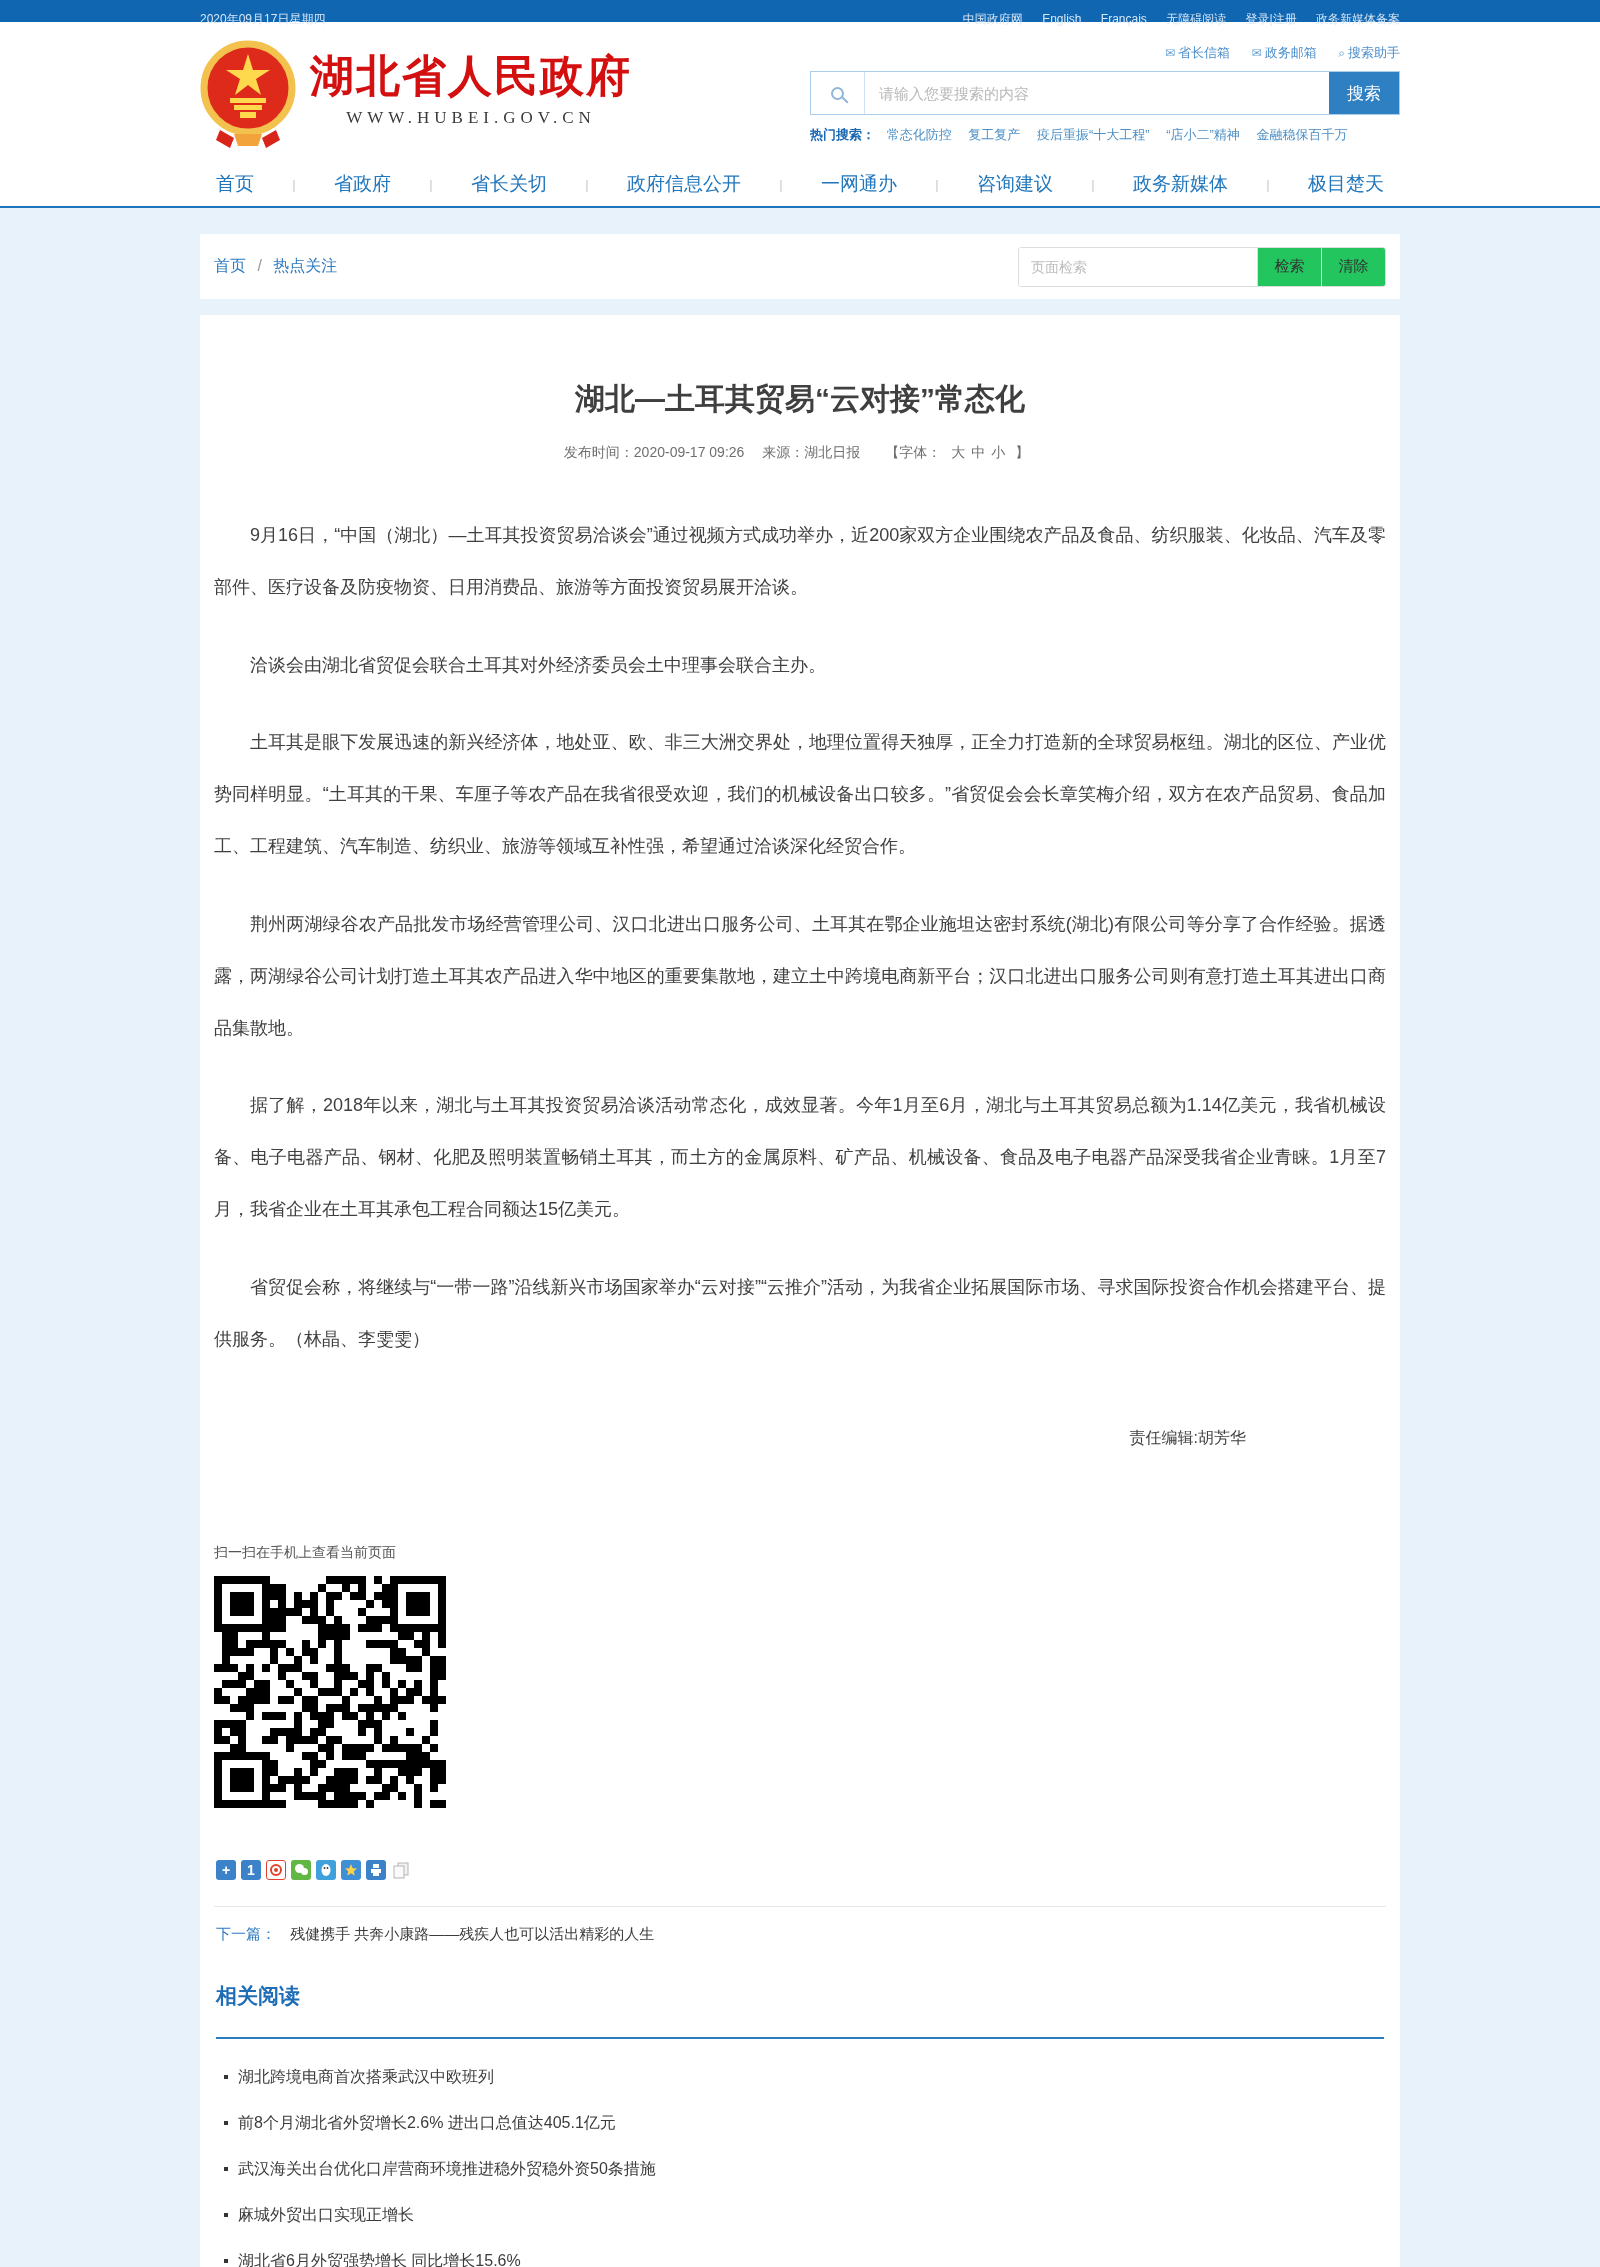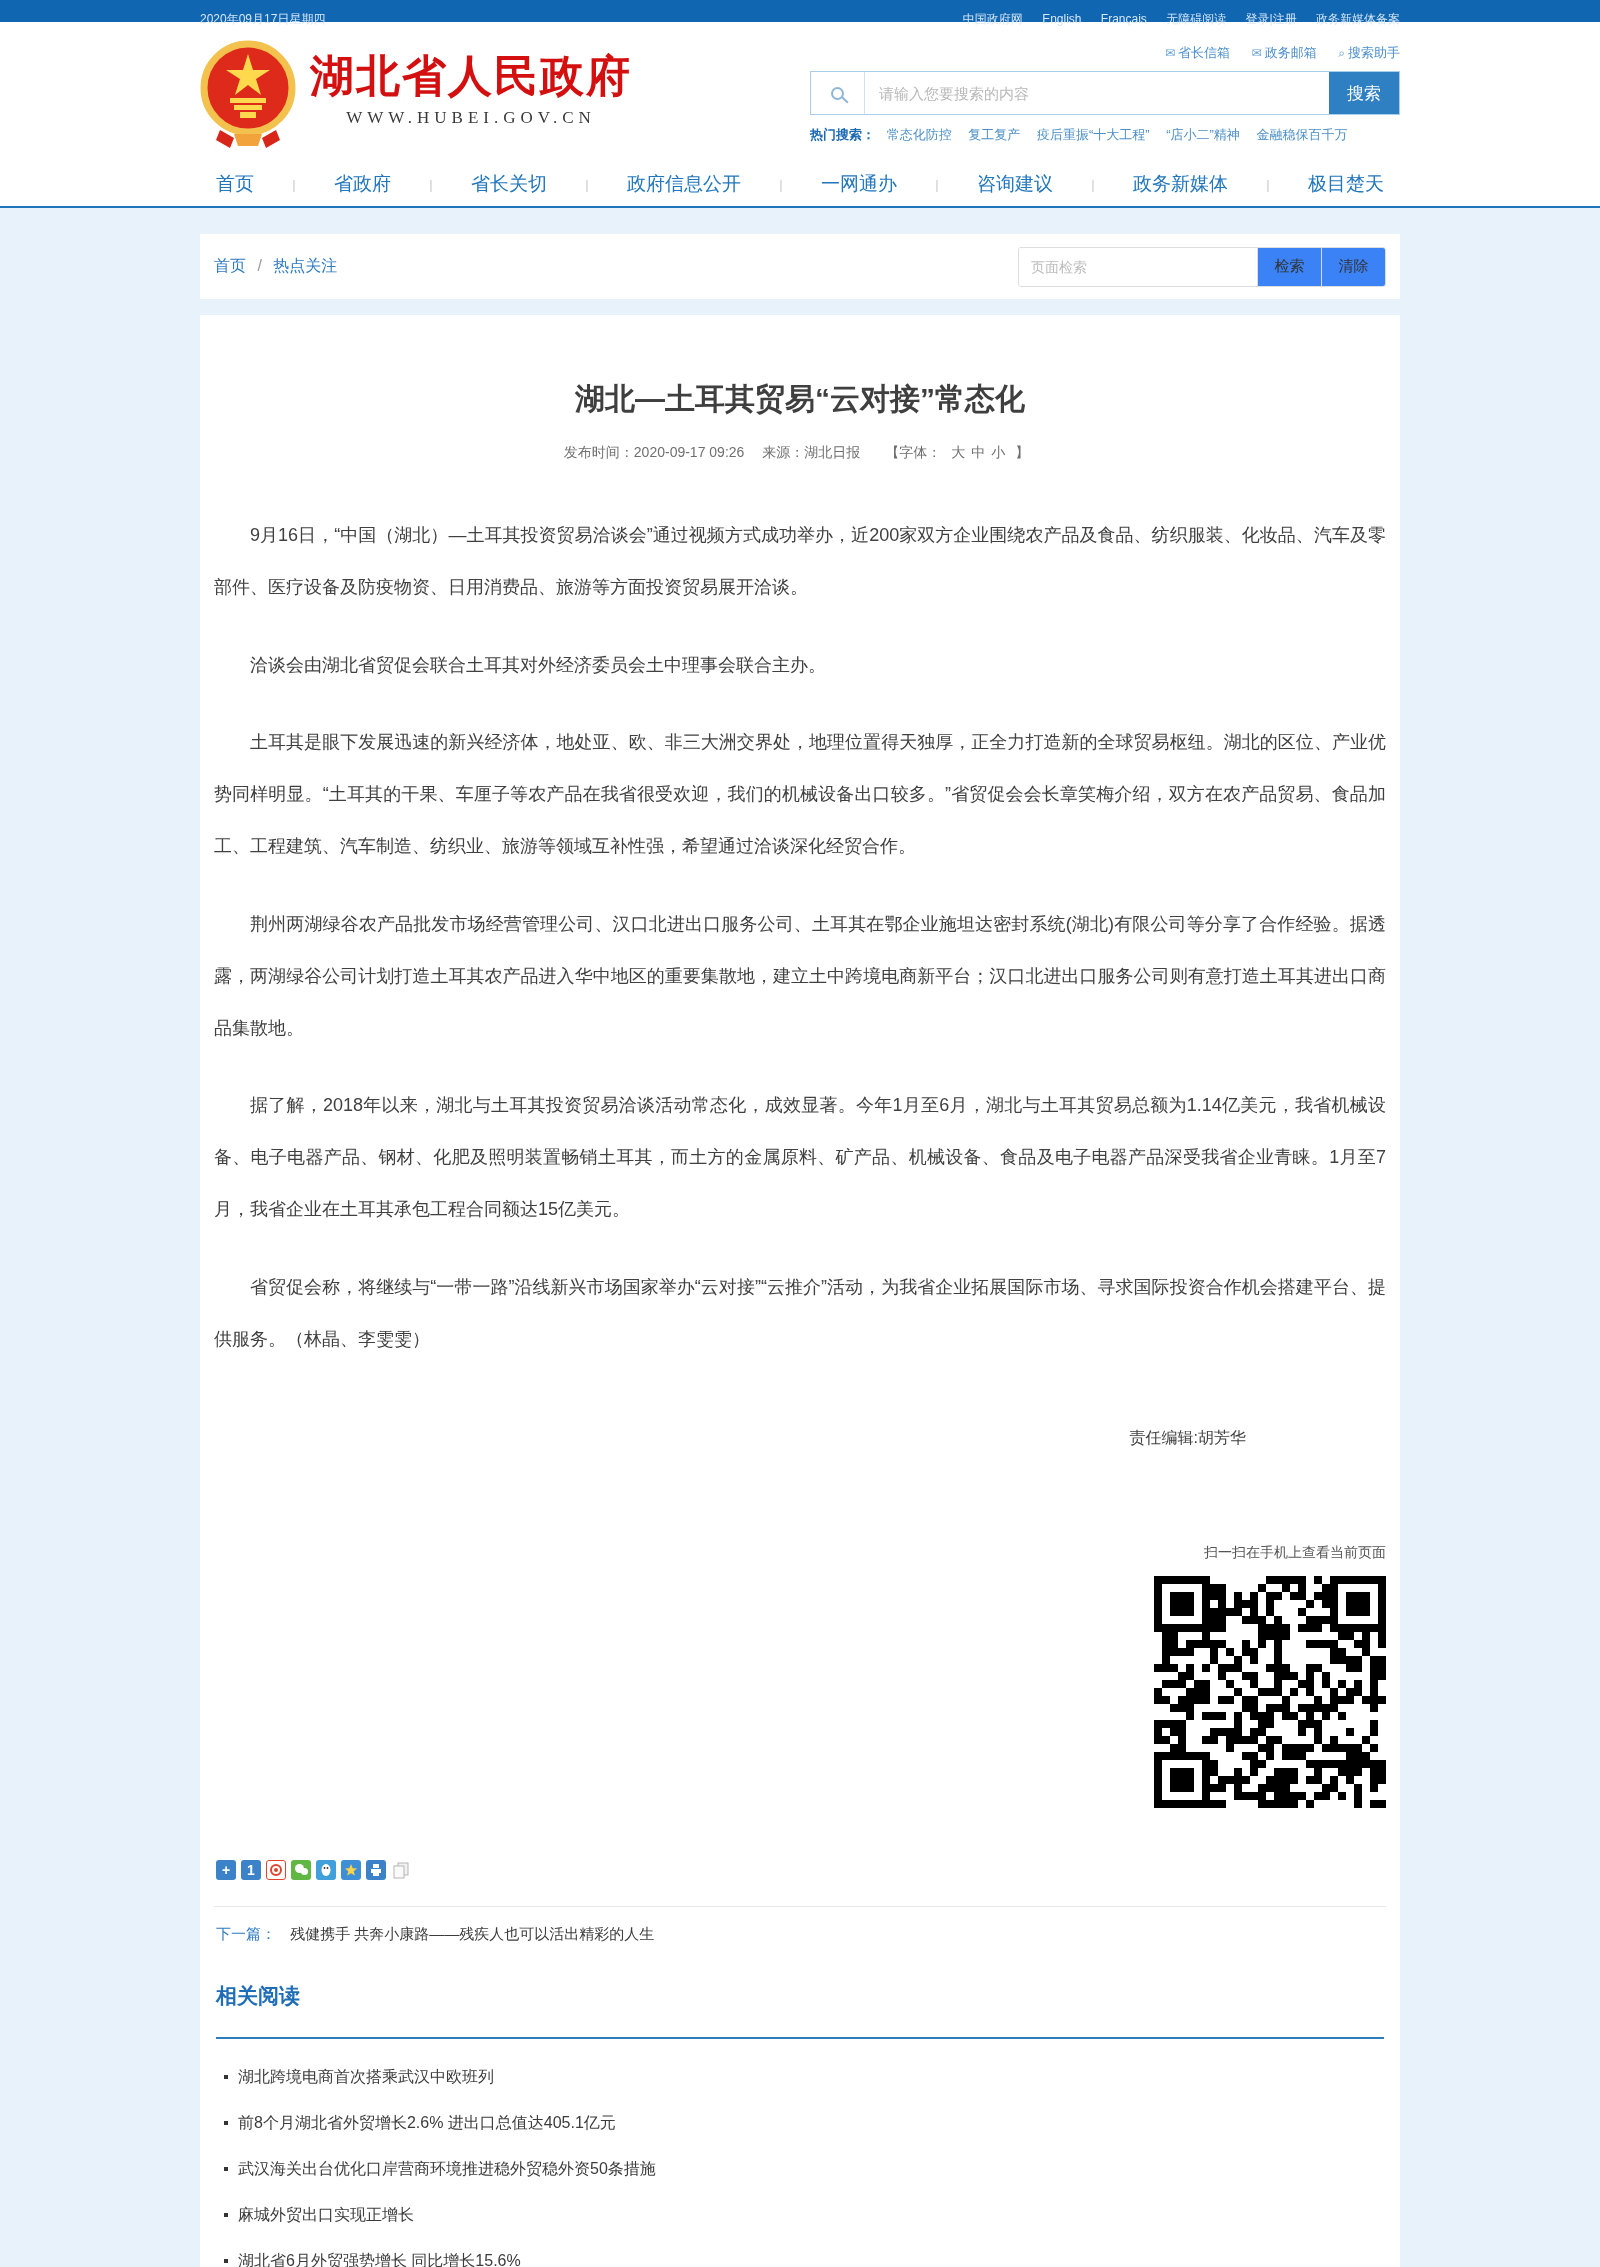--- a/index.html
+++ b/index.html
@@ -41,32 +41,32 @@
   .nav-sep { color:#c9c9c9; font-size:13px; }
 
   
   .crumb-bar { background:#fff; margin-top:26px; height:65px; display:flex; align-items:center; justify-content:space-between; padding:0 14px; }
   .crumb { font-size:16px; }
   .crumb a { color:#2e7ac0; }
   .crumb-sep { color:#999; margin:0 7px; }
   .page-search { display:flex; height:40px; border:1px solid #ddd; border-radius:3px; overflow:hidden; }
   .ps-input { width:238px; border:none; outline:none; padding:0 12px; font-size:14px; color:#333; }
   .ps-input::placeholder { color:#bdbdbd; }
-  .ps-btn { width:64px; border:none; border-left:1px solid #ddd; background:#3b82f6; font-size:15px; color:#333; cursor:pointer; }
+  .ps-btn { width:64px; border:none; border-left:1px solid #ddd; background:#22c55e; font-size:15px; color:#333; cursor:pointer; }
 
   
   .article-card { background:#fff; margin-top:16px; padding:48px 14px 36px; }
   .article-title { text-align:center; font-size:30px; color:#3f3f3f; font-weight:bold; margin:16px 0 24px; }
   .article-meta { text-align:center; font-size:14px; color:#6f6f6f; margin-bottom:48px; }
   .article-meta span { margin:0 7px; }
   .article-meta a { color:#6f6f6f; margin:0 3px; }
   .article-body p { font-size:18px; color:#404040; line-height:2.88; text-align:justify; text-indent:2em; margin:0 0 26px; }
   .editor { text-align:right; font-size:16px; color:#404040; margin:62px 140px 0 0; }
 
-  .qr-block { margin-top:95px; text-align:right; }
+  .qr-block { margin-top:95px; text-align:left; }
   .qr-caption { font-size:14px; color:#555; }
   #qr { margin-top:14px; }
 
   .share-row { display:flex; align-items:center; gap:5px; margin-top:48px; padding-left:2px; }
   .icon-sq { width:20px; height:20px; border-radius:3px; display:flex; align-items:center; justify-content:center; color:#fff; font-size:14px; font-weight:bold; cursor:pointer; }
   .i-blue { background:#3b82c8; }
   .i-weibo { background:#fff; border:1px solid #e0442e; }
   .i-wechat { background:#61b744; }
   .i-qq { background:#40a0dc; }
   .i-qzone { background:#3f8fd6; }

